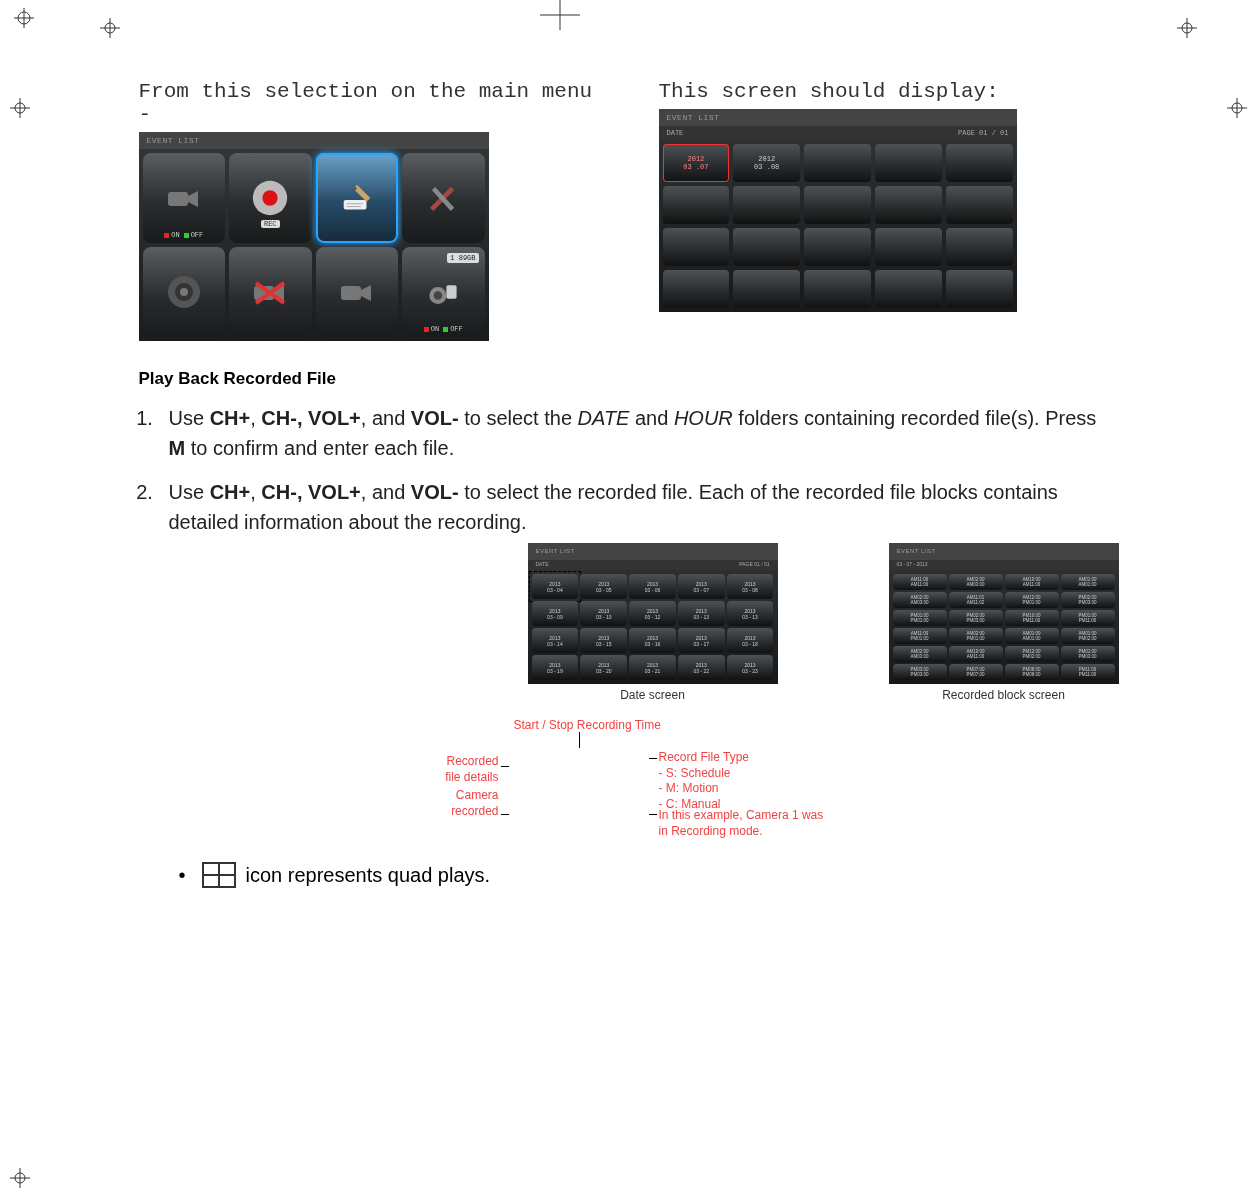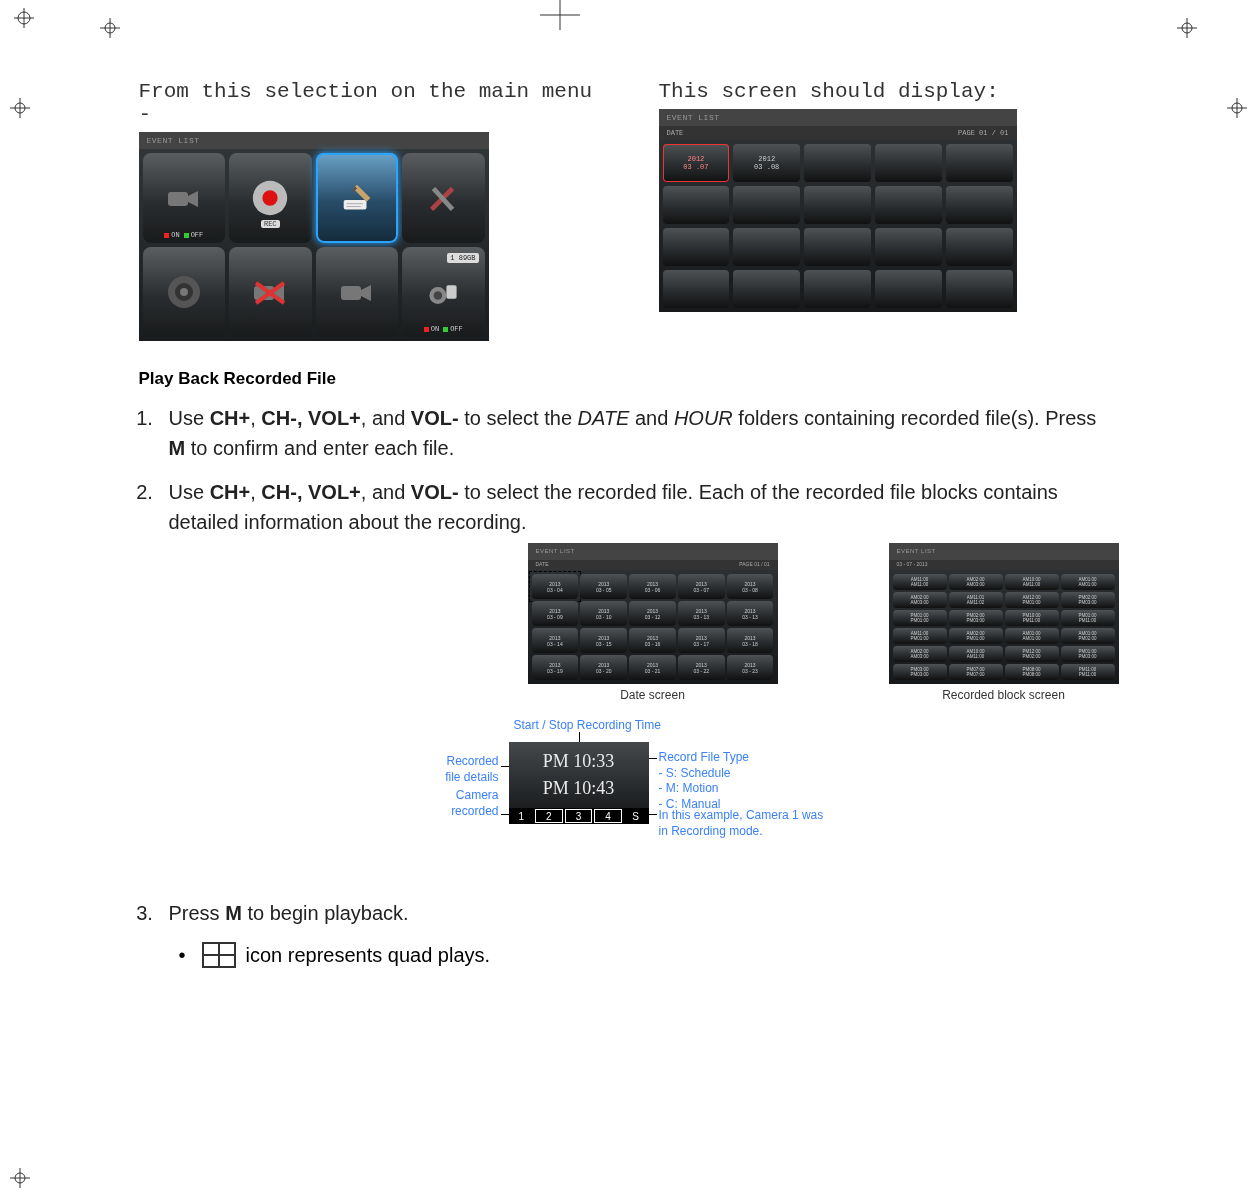--- a/index.html
+++ b/index.html
@@ -180,21 +180,21 @@
     color: #fff;
     font-size: 10px;
     display: flex;
     align-items: center;
     justify-content: center;
   }
   .cam-cell.box { border: 1px solid #fff; margin: 1px; }
   .ann {
     position: absolute;
     font-size: 12px;
-    color: #3b82f6;
+    color: #ef4444;
     line-height: 1.3;
   }
   .line {
     position: absolute;
     background: #000;
     height: 1px;
   }
 
   
   h3.section { font-size: 17px; font-weight: bold; margin: 28px 0 14px 0; }
@@ -692,55 +692,37 @@
       <div class="ann" style="left:270px;top:26px;text-align:right;width:60px">
         <span>Recorded</span><br><span>file details</span>
       </div>
       <div class="line" style="left:332px;top:38px;width:8px"></div>
 
       <div class="ann" style="left:282px;top:60px;text-align:right;width:48px">
         <span>Camera</span><br><span>recorded</span>
       </div>
       <div class="line" style="left:332px;top:86px;width:8px"></div>
 
-      <div class="detail-block">
-        <div class="detail-time">
-          <div>PM 10:33</div>
-          <div>PM 10:43</div>
-        </div>
-        <div class="cam-strip" id="cam-strip">
-                <div class="cam-cell">1</div>
-                <div class="cam-cell box">2</div>
-                <div class="cam-cell box">3</div>
-                <div class="cam-cell box">4</div>
-                <div class="cam-cell">S</div>
-              </div>
-      </div>
 
       <div class="line" style="left:480px;top:30px;width:8px"></div>
       <div class="ann" style="left:490px;top:22px">
         <span>Record File Type</span><br>
         <span>- S: Schedule</span><br>
         <span>- M: Motion</span><br>
         <span>- C: Manual</span>
       </div>
       <div class="line" style="left:480px;top:86px;width:8px"></div>
       <div class="ann" style="left:490px;top:80px">
         <span>In this example, Camera 1 was</span><br>
         <span>in Recording mode.</span>
       </div>
     </div>
   </li>
 </ol>
 
-<ol class="steps" start="3" style="margin-top:50px">
-  <li>
-    <span>Press </span><b>M</b><span> to begin playback.</span>
-  </li>
-</ol>
 
 <div class="bullet-row">
   <span style="margin-right:6px">•</span>
   <span class="quad-icon"></span>
   <span> icon represents quad plays.</span>
 </div>
 
 <div class="pagenum">28</div>
 
 </div>

